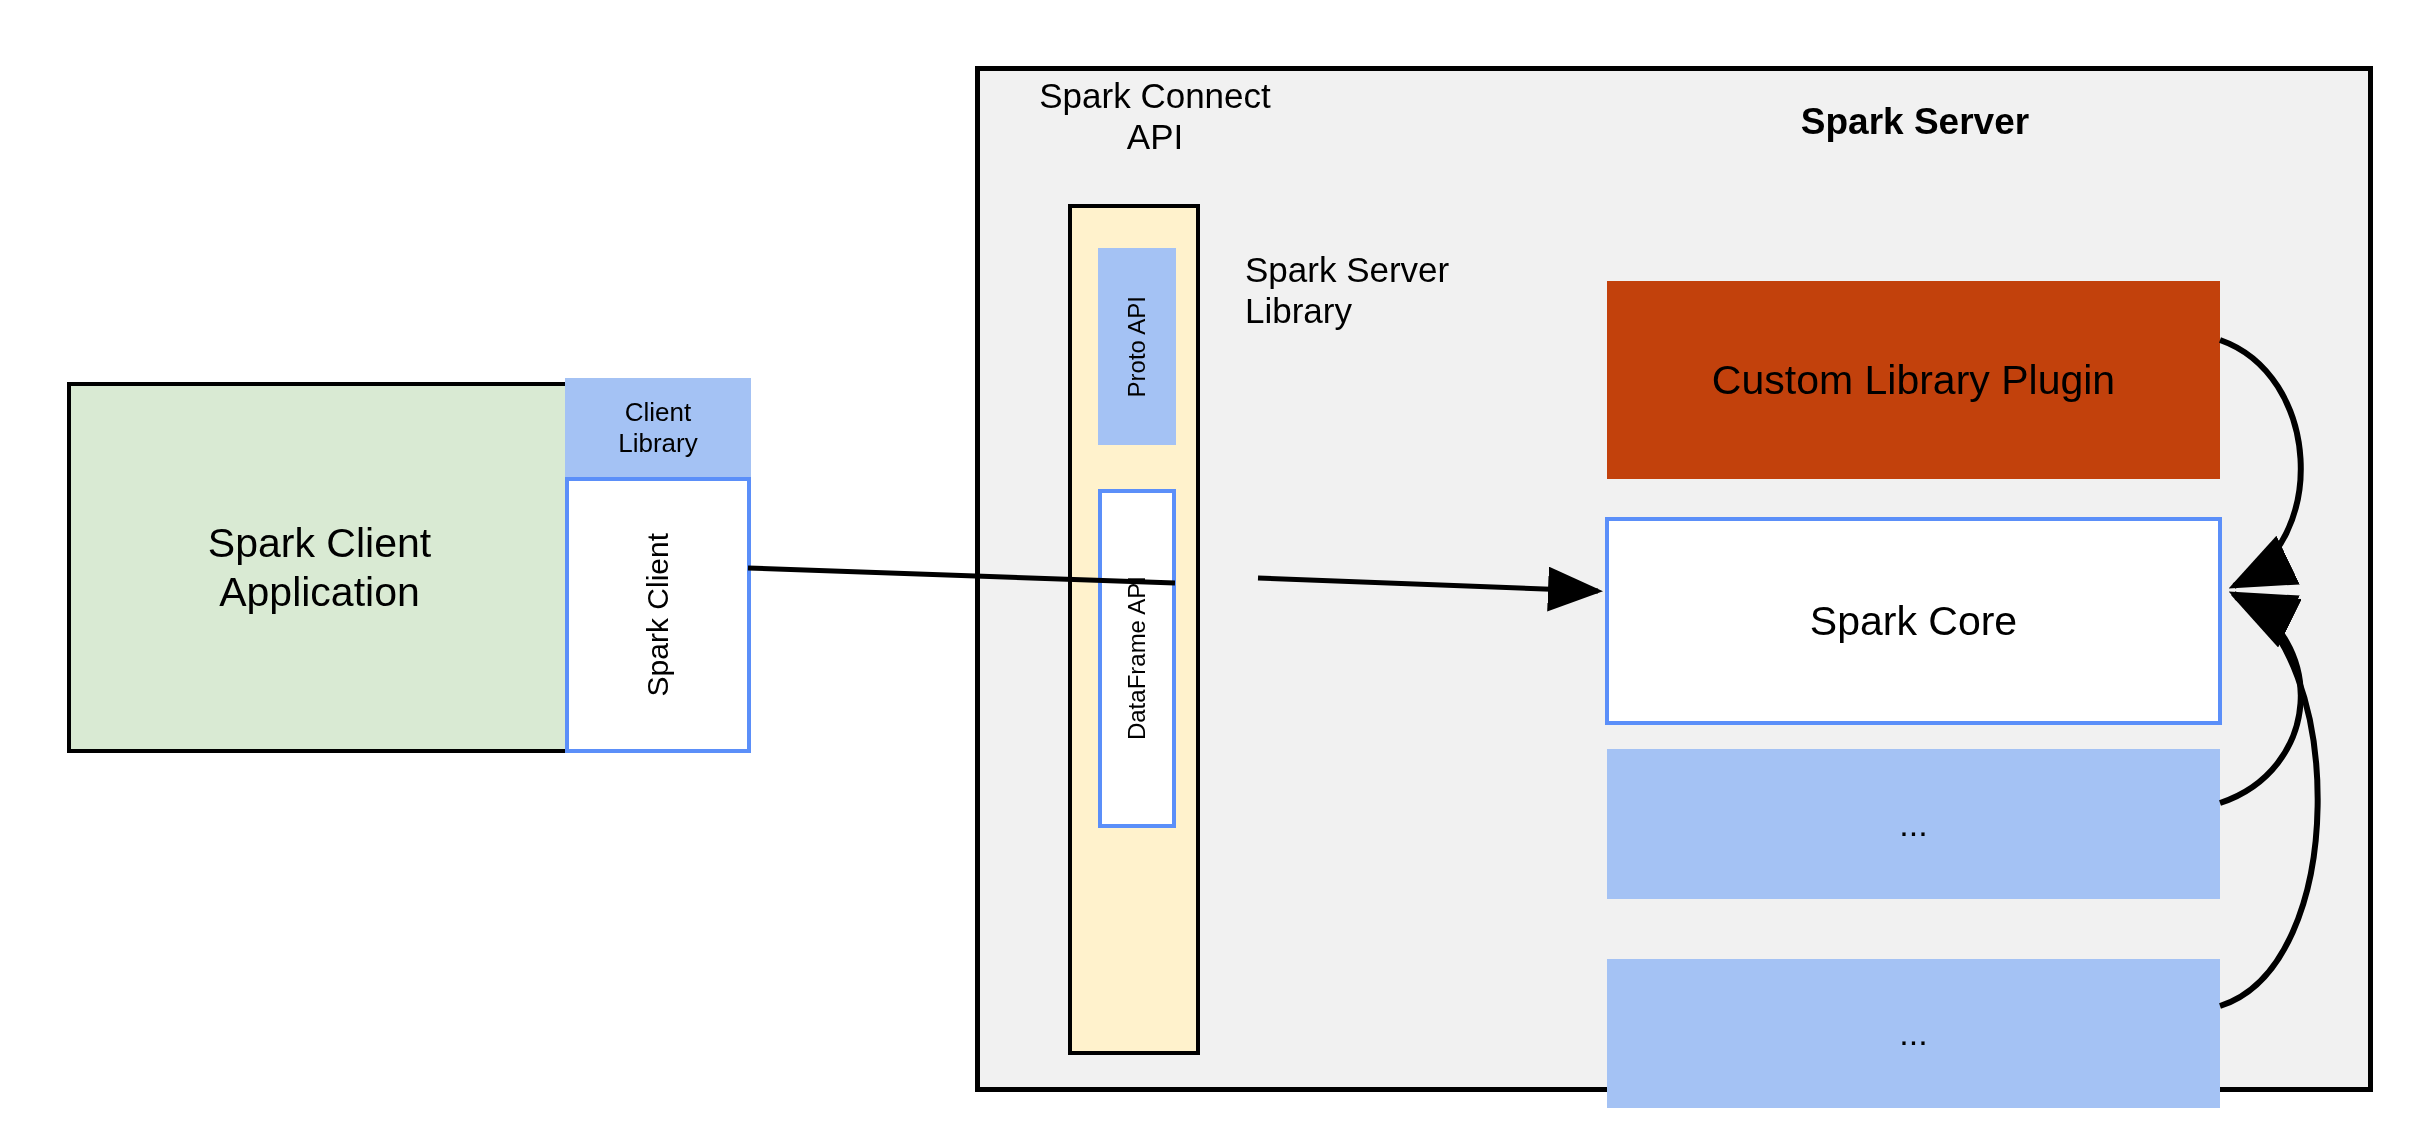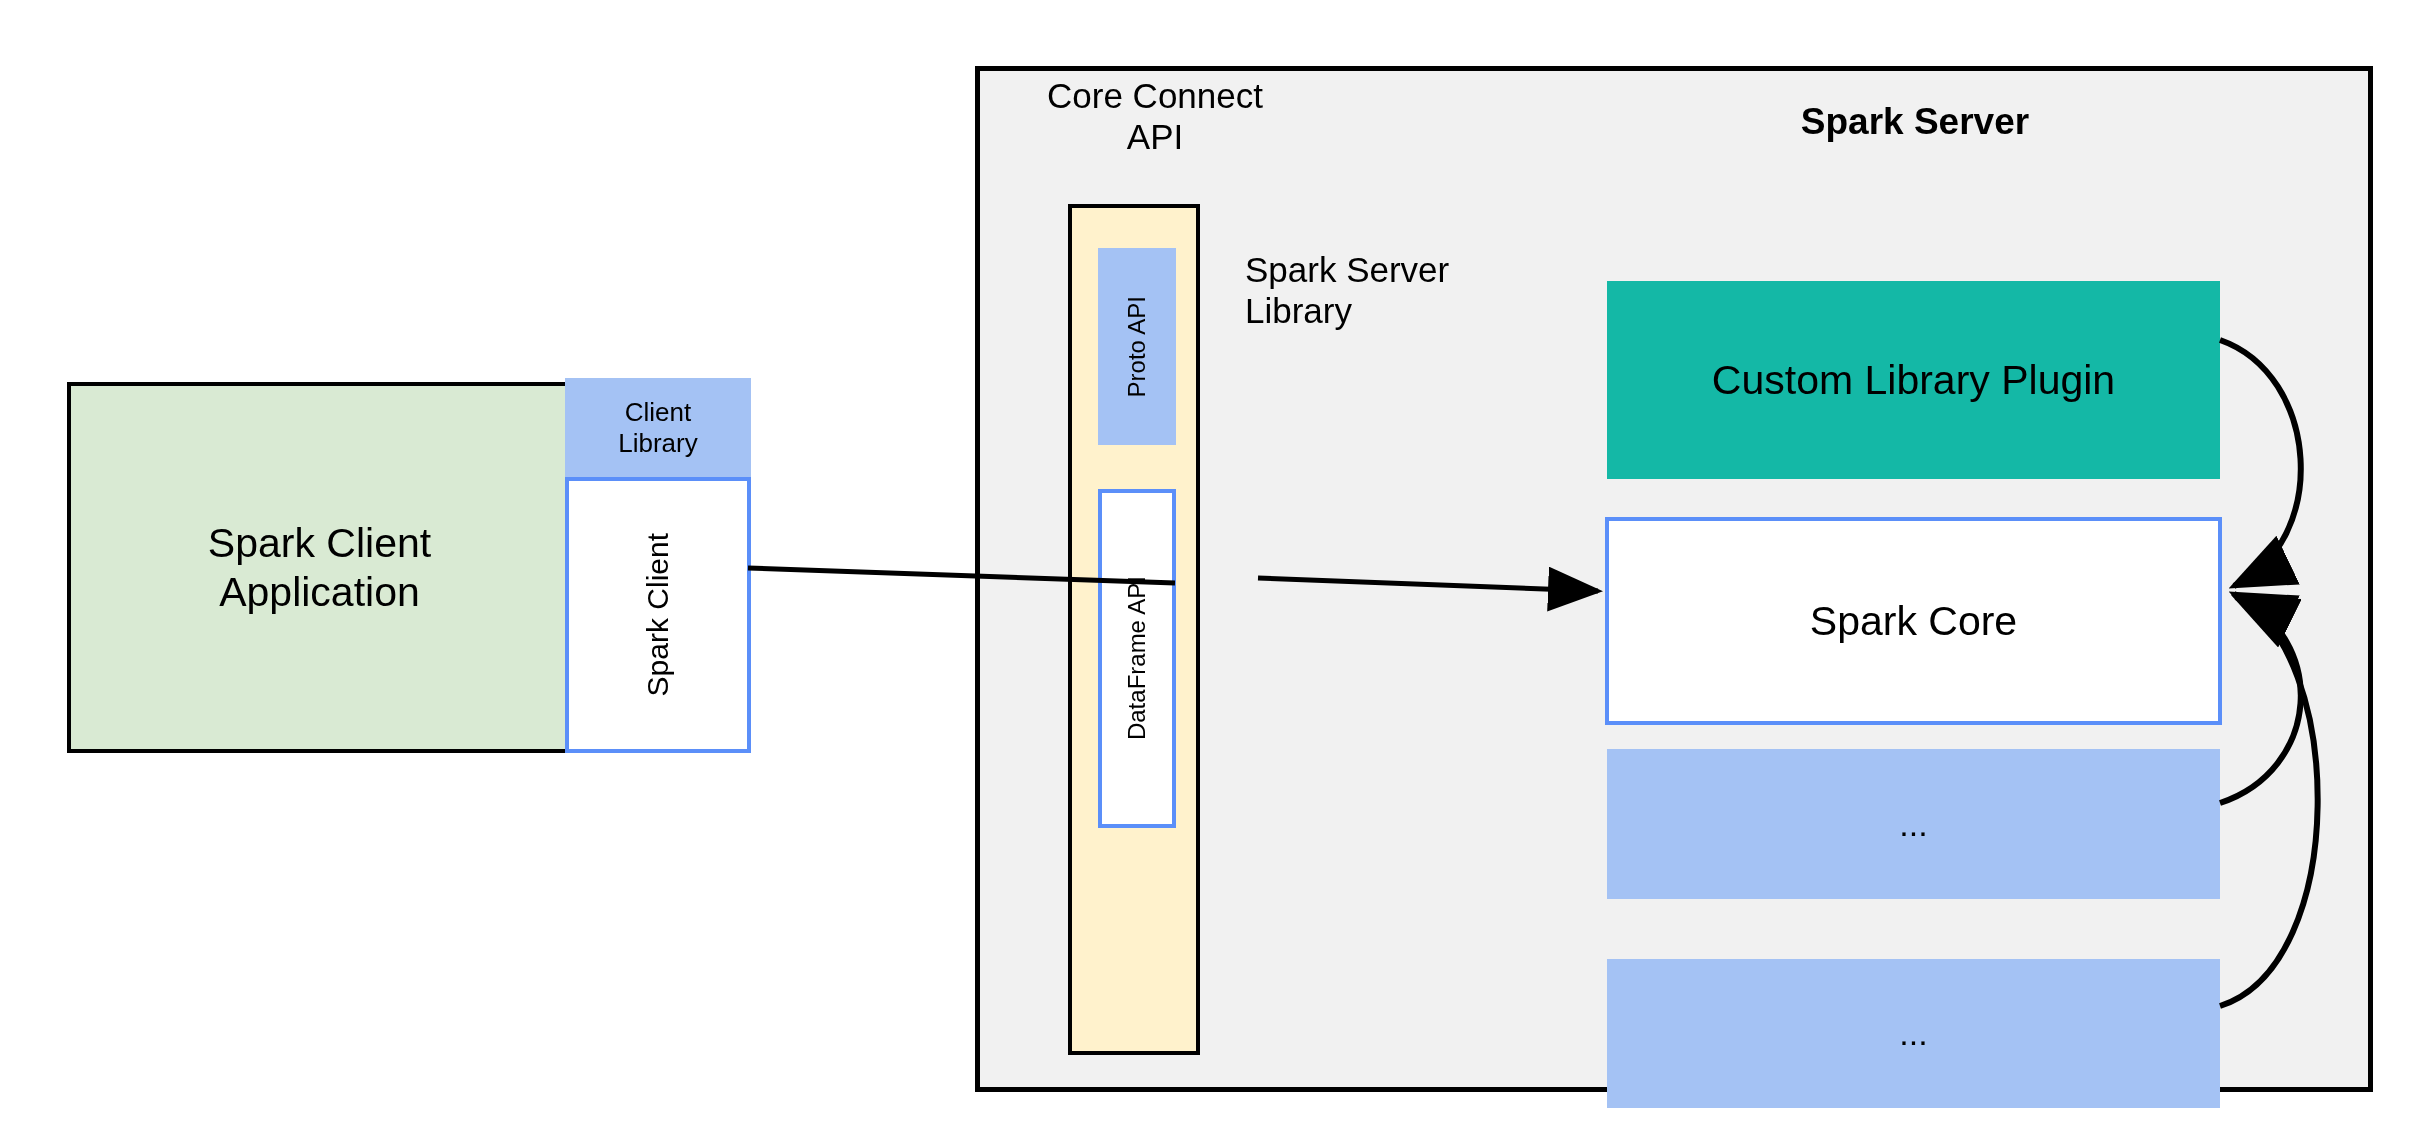--- a/index.html
+++ b/index.html
@@ -109,21 +109,21 @@
     background: #ffffff;
     border: 4px solid #5b8ff9;
     font-size: 24px;
     z-index: 6;
   }
 
   
   #custom-plugin {
     left: 1607px; top: 281px;
     width: 613px; height: 198px;
-    background: #14b8a6;
+    background: #c2410c;
     font-size: 41px;
     z-index: 4;
   }
   #spark-core {
     left: 1605px; top: 482px;
     width: 617px; height: 208px;
     background: #ffffff;
     border: 4px solid #5b8ff9;
     font-size: 41px;
     z-index: 4;
@@ -154,21 +154,21 @@
     overflow: visible;
   }
 </style>
 </head>
 <body>
 
 <div id="stage">
 
   <div class="box" id="spark-server-container"></div>
 
-  <div class="box" id="spark-connect-label" style="white-space:pre-line;">Core Connect
+  <div class="box" id="spark-connect-label" style="white-space:pre-line;">Spark Connect
 API</div>
 
   <div class="box" id="spark-server-title">Spark Server</div>
 
   <div class="box" id="spark-server-lib-label" style="white-space:pre-line;">Spark Server
 Library</div>
 
   <div class="box" id="connect-column"></div>
 
   <div class="box" id="proto-api">

